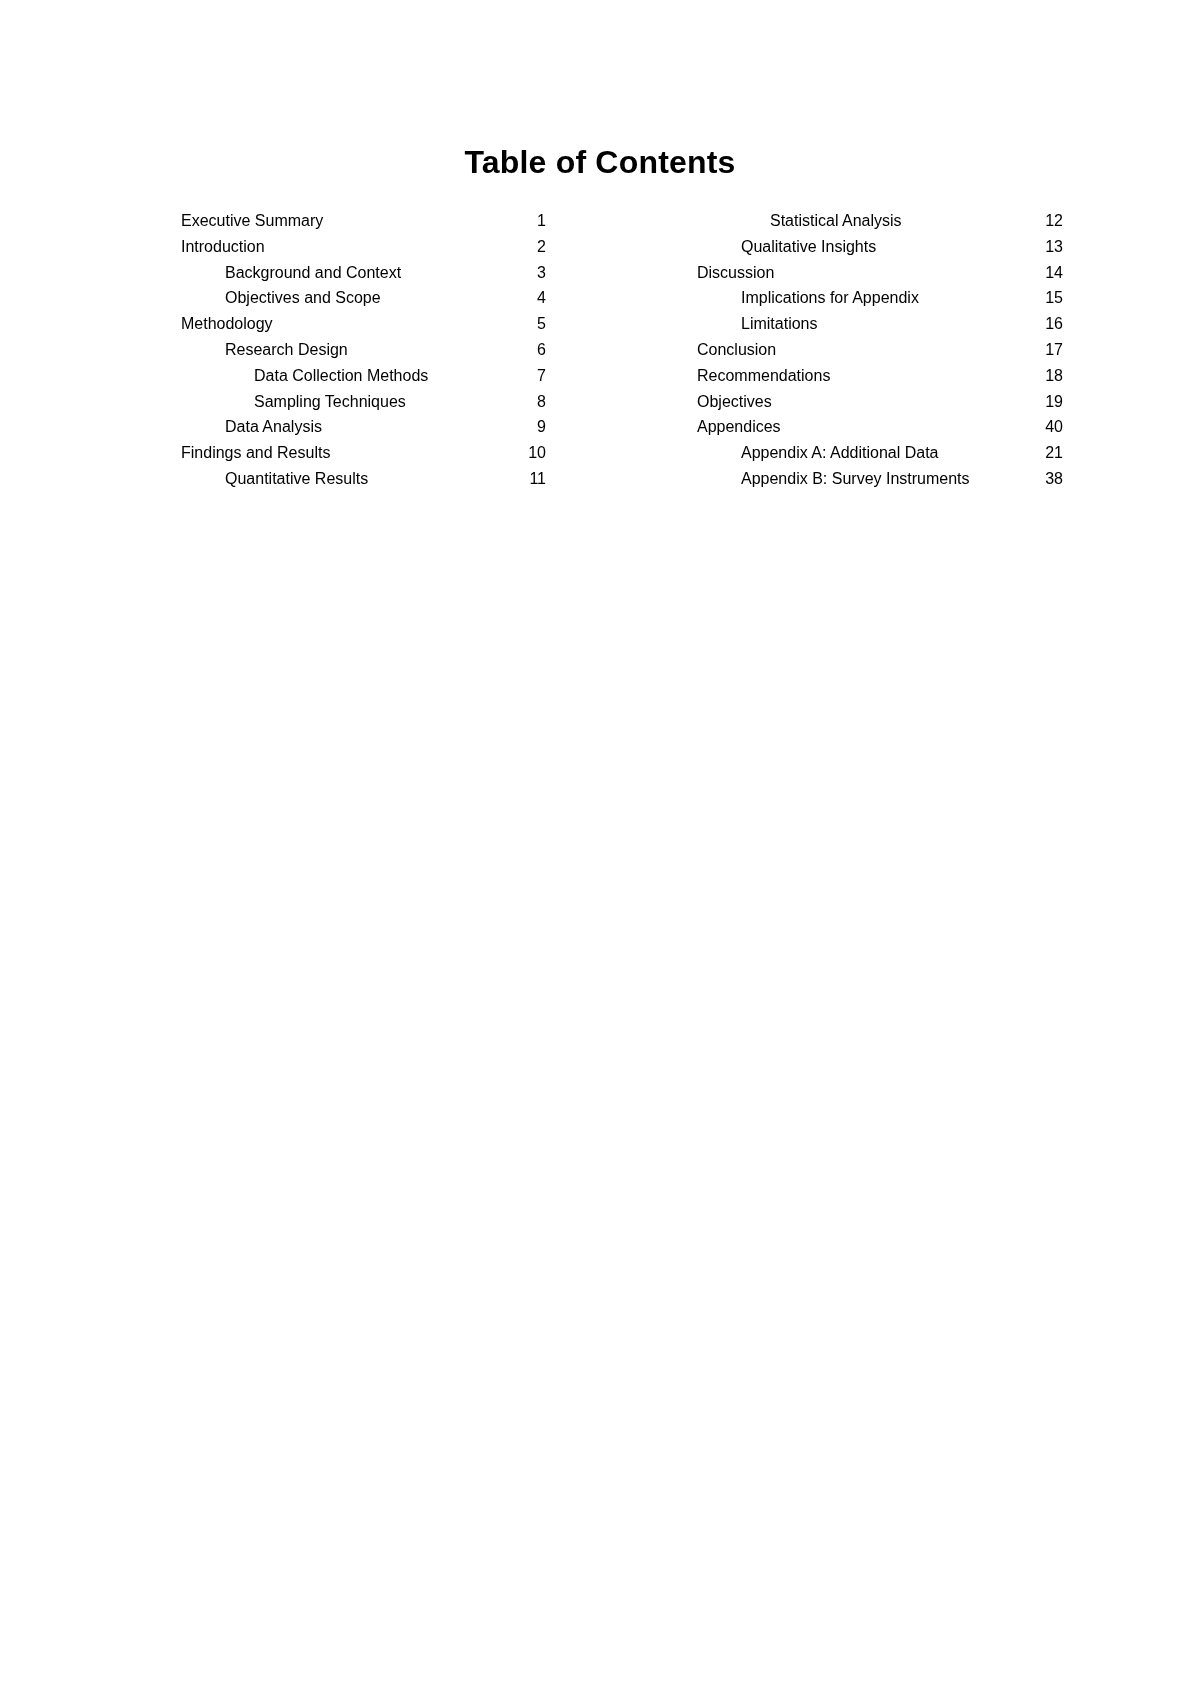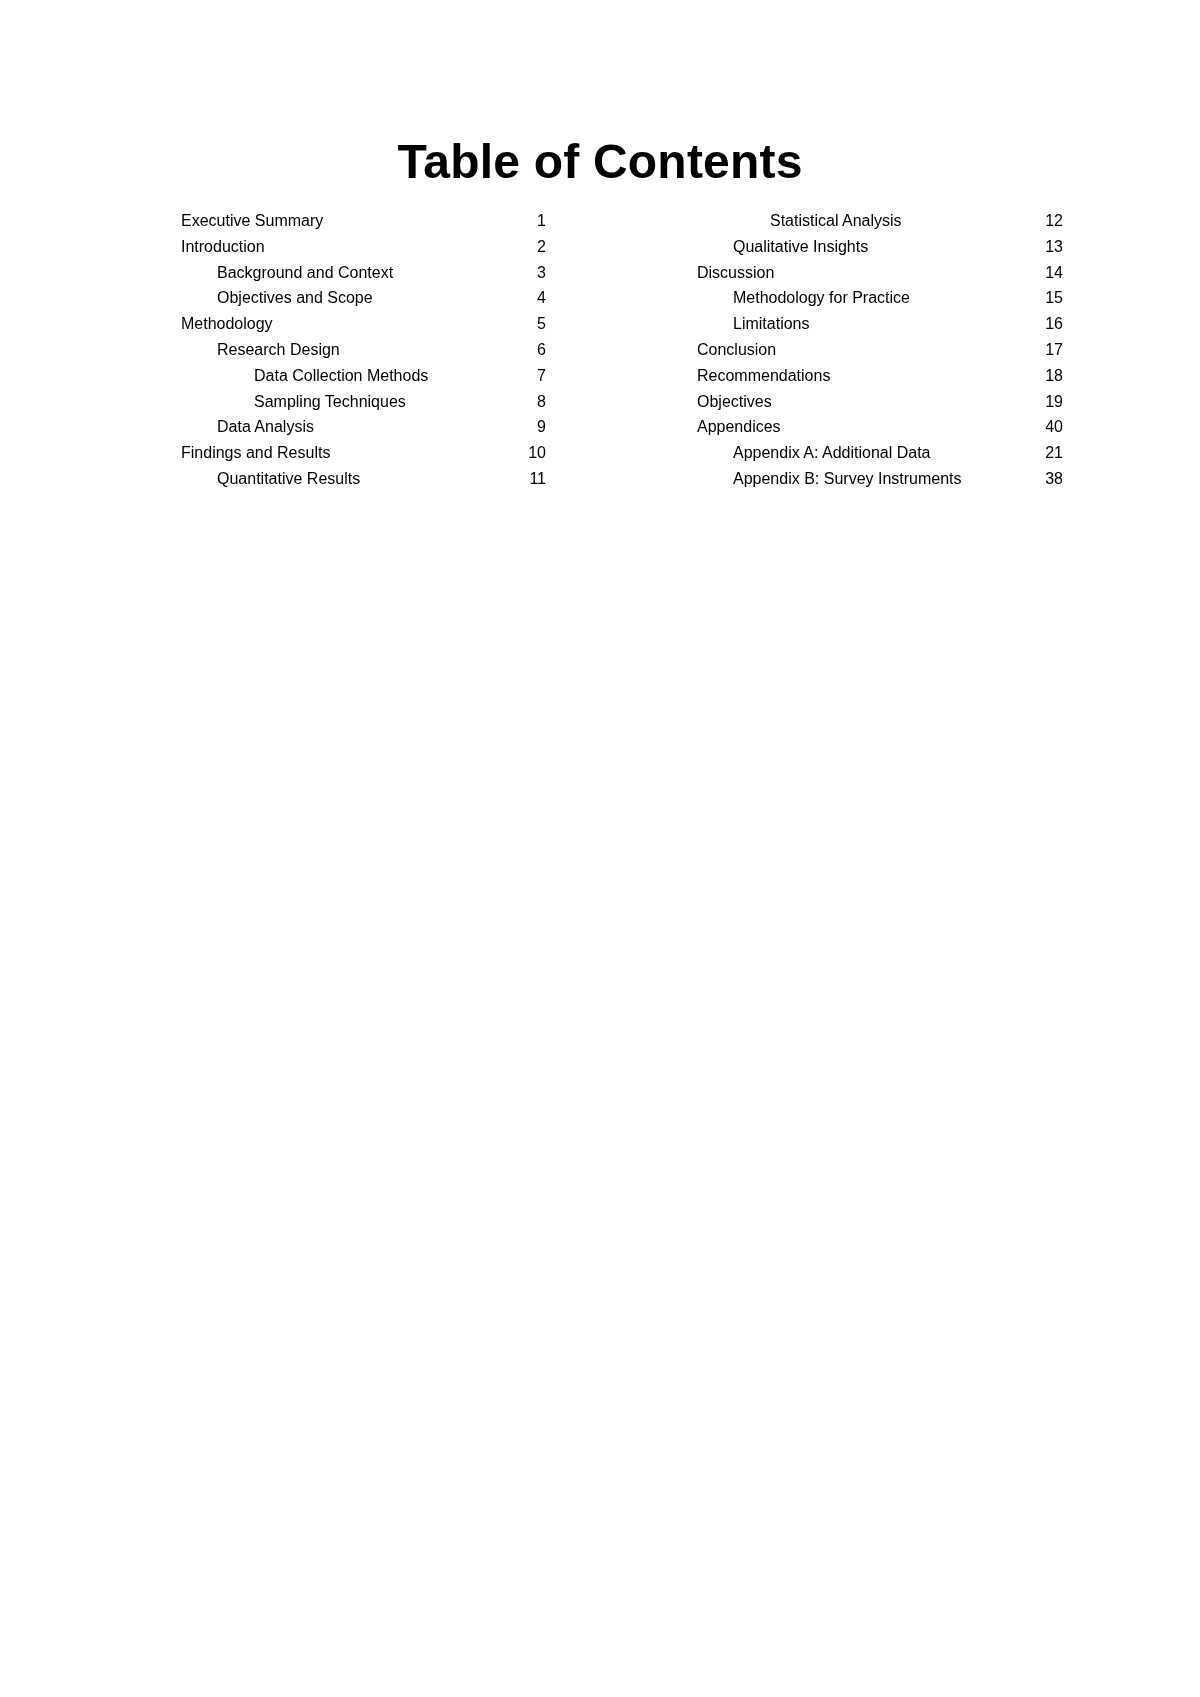--- a/index.html
+++ b/index.html
@@ -14,21 +14,21 @@
       overflow: hidden;
       font-family: "Liberation Sans", sans-serif;
       color: #000000;
     }
     .page-title {
       position: absolute;
       top: 140px;
       left: 0;
       width: 1200px;
       text-align: center;
-      font-size: 48px;
+      font-size: 32px;
       font-weight: bold;
       line-height: 44px;
       letter-spacing: 0.2px;
     }
     .toc-col {
       position: absolute;
       top: 208px;
     }
     .toc-col.left { left: 181px; width: 365px; }
     .toc-col.right { left: 697px; width: 366px; }
@@ -37,21 +37,21 @@
       height: 25.8px;
       line-height: 25.8px;
       font-size: 16px;
       white-space: nowrap;
     }
     .toc-label {
       position: absolute;
       top: 0;
     }
     .toc-row.lvl0 .toc-label { left: 0; }
-    .toc-row.lvl1 .toc-label { left: 36px; }
+    .toc-row.lvl1 .toc-label { left: 44px; }
     .toc-row.lvl2 .toc-label { left: 73px; }
     .toc-page {
       position: absolute;
       right: 0;
       top: 0;
       text-align: right;
     }
   </style>
 </head>
 <body>
@@ -112,21 +112,21 @@
   </div>
   <div class="toc-row lvl1">
     <span class="toc-label">Qualitative Insights</span>
     <span class="toc-page">13</span>
   </div>
   <div class="toc-row lvl0">
     <span class="toc-label">Discussion</span>
     <span class="toc-page">14</span>
   </div>
   <div class="toc-row lvl1">
-    <span class="toc-label">Methodology for Practice</span>
+    <span class="toc-label">Implications for Appendix</span>
     <span class="toc-page">15</span>
   </div>
   <div class="toc-row lvl1">
     <span class="toc-label">Limitations</span>
     <span class="toc-page">16</span>
   </div>
   <div class="toc-row lvl0">
     <span class="toc-label">Conclusion</span>
     <span class="toc-page">17</span>
   </div>

